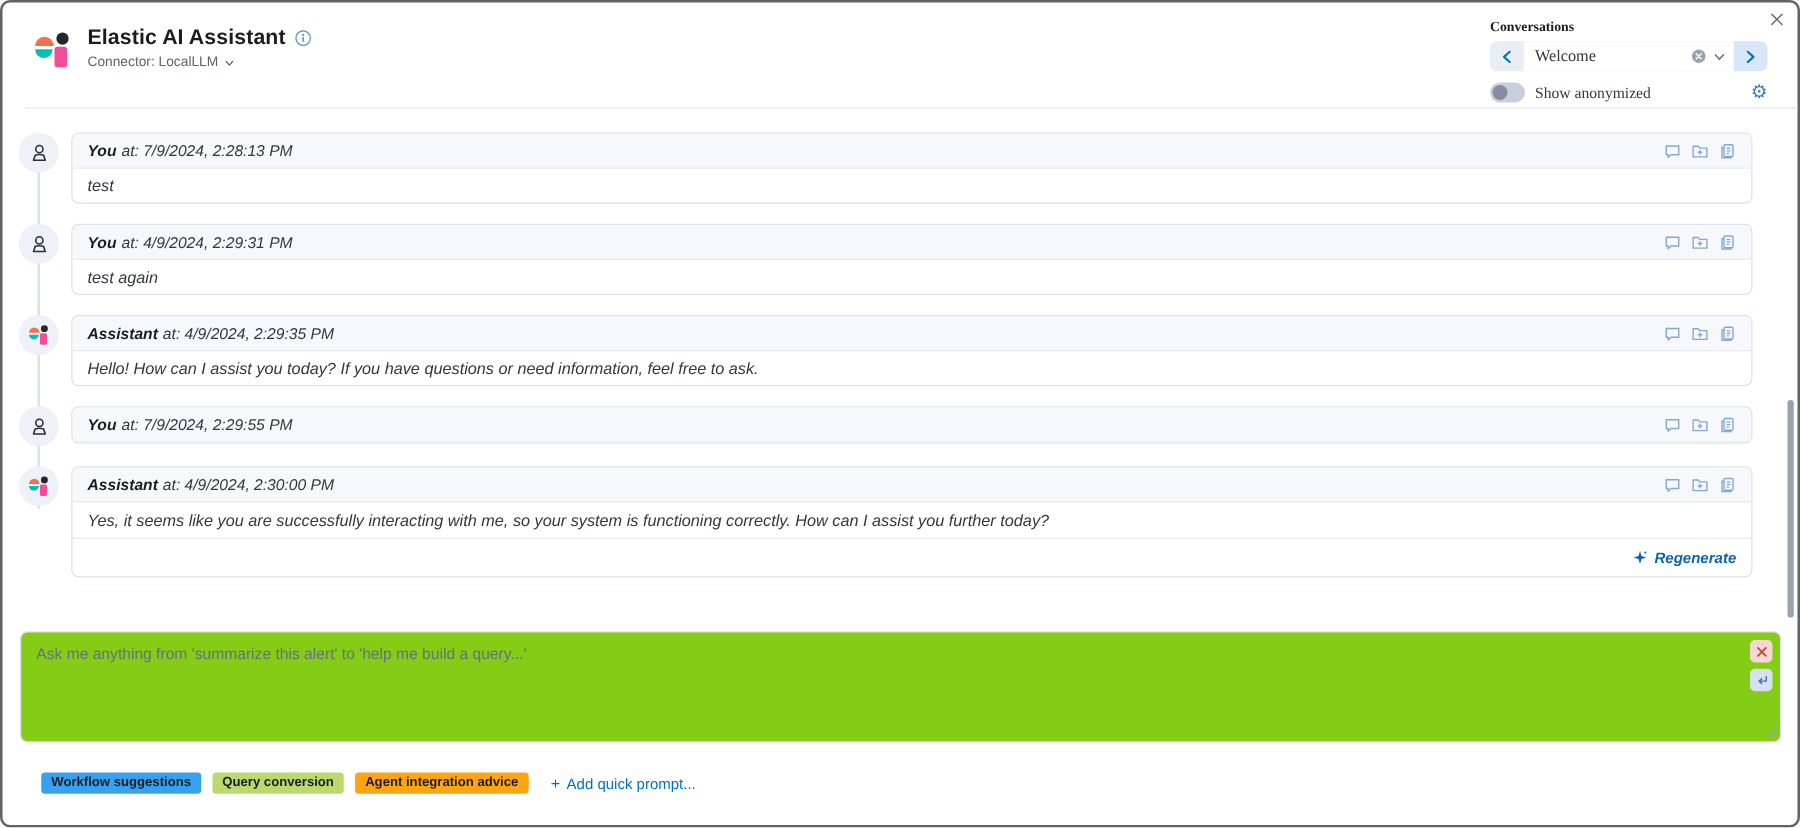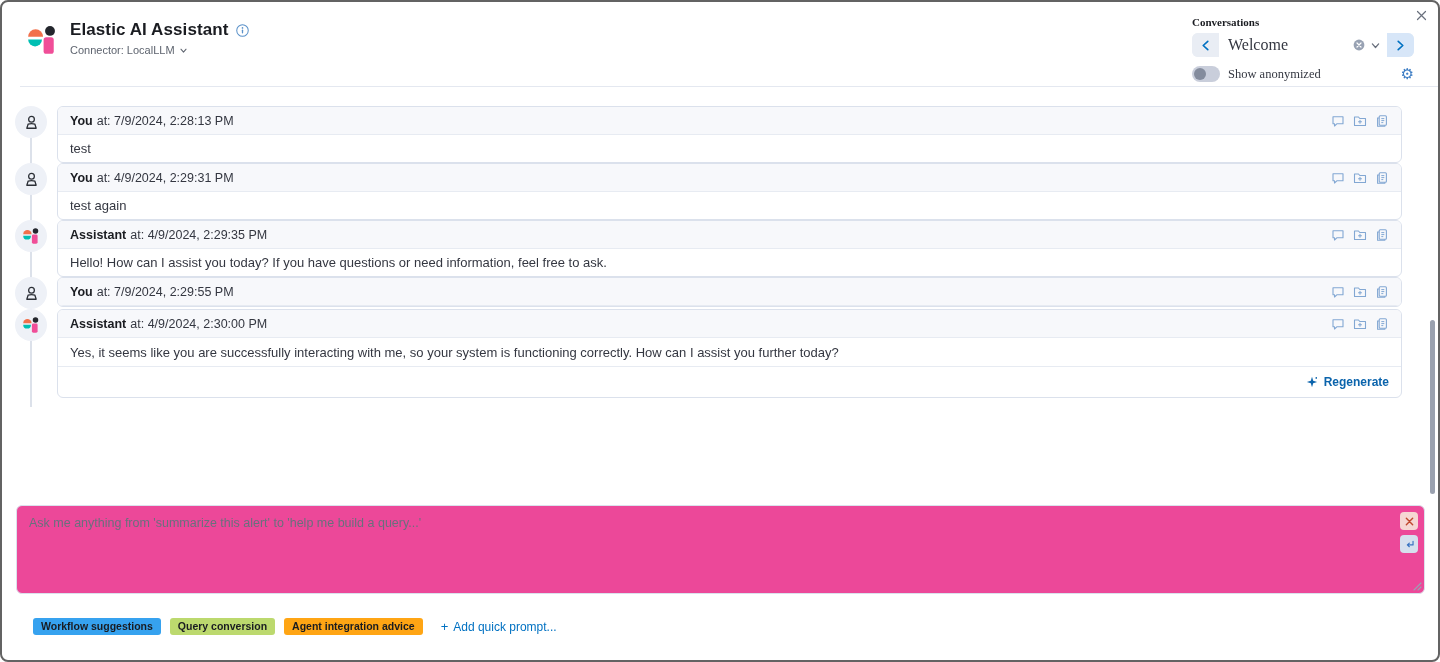--- a/index.html
+++ b/index.html
@@ -16,50 +16,50 @@
   .close-x{position:absolute;top:4px;right:8px;width:18px;height:18px;display:flex;align-items:center;justify-content:center;color:#69707d;cursor:pointer;}
 
   
   .convo{position:absolute;top:14px;right:24px;width:222px;font-family:Liberation Serif, serif;}
   .convo-label{font-size:11px;font-weight:700;color:#1a1c21;margin-bottom:5px;}
   .convo-select{display:flex;height:24px;border-radius:6px;overflow:hidden;background:#e9edf4;align-items:stretch;}
   .convo-btn{width:27px;display:flex;align-items:center;justify-content:center;cursor:pointer;flex:none;}
   .convo-btn.prev{background:#e9edf4;}
   .convo-btn.next{background:#d7e6f8;}
   .convo-field{flex:1;background:#fff;display:flex;align-items:center;padding:0 6px 0 9px;gap:5px;cursor:pointer;}
-  .convo-title{flex:1;font-size:16px;color:#343741;}
+  .convo-title{flex:1;font-size:13px;color:#343741;}
   .anon-row{margin-top:9px;display:flex;align-items:center;gap:8px;}
   .switch{width:28px;height:16px;border-radius:8px;background:#c9cedb;position:relative;cursor:pointer;flex:none;}
   .switch .knob{position:absolute;left:2px;top:2px;width:12px;height:12px;border-radius:50%;background:#848c9d;}
   .anon-label{font-size:12.5px;color:#343741;}
   .gear{margin-left:auto;font-size:15px;line-height:1;color:#3d7dc4;cursor:pointer;}
 
   .hdr-divider{position:absolute;top:84px;left:18px;right:0;height:1px;background:#e4e8f0;}
 
   
   .chat{position:absolute;top:104px;left:0;right:0;}
   .timeline{position:absolute;left:28px;top:17px;height:284px;width:2px;background:#dce1ea;}
-  .msg-row{display:flex;align-items:flex-start;padding:0 36px 0 13px;position:relative;}
+  .msg-row{display:flex;align-items:flex-start;padding:0 36px 0 13px;margin-bottom:16px;position:relative;font-style:italic;}
   .avatar{width:32px;height:32px;border-radius:50%;background:#eef1f7;display:flex;align-items:center;justify-content:center;margin-right:10px;flex:none;position:relative;z-index:1;}
   .panel{flex:1;border:1px solid #dbe1ec;border-radius:6px;background:#fff;overflow:hidden;}
   .panel-hd{display:flex;align-items:center;background:#f7f8fb;border-bottom:1px solid #e7ebf2;padding:0 12px;height:27px;font-size:12.5px;color:#343741;}
   .sender{font-weight:700;color:#1a1c21;}
   .tstamp{margin-left:4px;}
   .actions{margin-left:auto;display:flex;align-items:center;gap:8px;}
   .act{width:14px;height:14px;display:flex;align-items:center;justify-content:center;cursor:pointer;}
   .panel-bd{padding:4px 12px;min-height:19px;display:flex;align-items:center;font-size:13px;color:#343741;line-height:19px;}
   .panel-bd.tall{min-height:20px;}
   .panel-ft{border-top:1px solid #e7ebf2;padding:8px 12px;display:flex;justify-content:flex-end;align-items:center;gap:6px;cursor:pointer;}
   .regen-label{font-size:12px;font-weight:600;color:#0b64ac;}
 
   
   .scroll-thumb{position:absolute;right:3px;top:318px;width:5px;height:174px;border-radius:3px;background:#9aa1af;cursor:pointer;}
 
   
-  .prompt{position:absolute;left:14px;right:13px;top:503px;height:89px;border:1px solid #dbe1ec;border-radius:6px;background:#ec4899;box-sizing:border-box;text-decoration:underline;}
+  .prompt{position:absolute;left:14px;right:13px;top:503px;height:89px;border:1px solid #dbe1ec;border-radius:6px;background:#84cc16;box-sizing:border-box;text-decoration:underline;}
   .prompt textarea{width:100%;height:100%;box-sizing:border-box;border:none;background:transparent;resize:none;outline:none;padding:10px 42px 10px 12px;font-family:"Liberation Sans",sans-serif;font-size:12.5px;color:#343741;}
   .prompt textarea::placeholder{color:#69707d;opacity:1;}
   .prompt-btns{position:absolute;top:6px;right:6px;display:flex;flex-direction:column;gap:5px;}
   .pbtn{width:18px;height:18px;border-radius:4px;display:flex;align-items:center;justify-content:center;cursor:pointer;}
   .pbtn.clear{background:#f6d7d3;}
   .pbtn.send{background:#d6e0ee;}
   .resize-handle{position:absolute;right:2px;bottom:2px;cursor:nwse-resize;}
 
   
   .qp-row{position:absolute;left:31px;top:616px;display:flex;align-items:center;gap:9px;}

